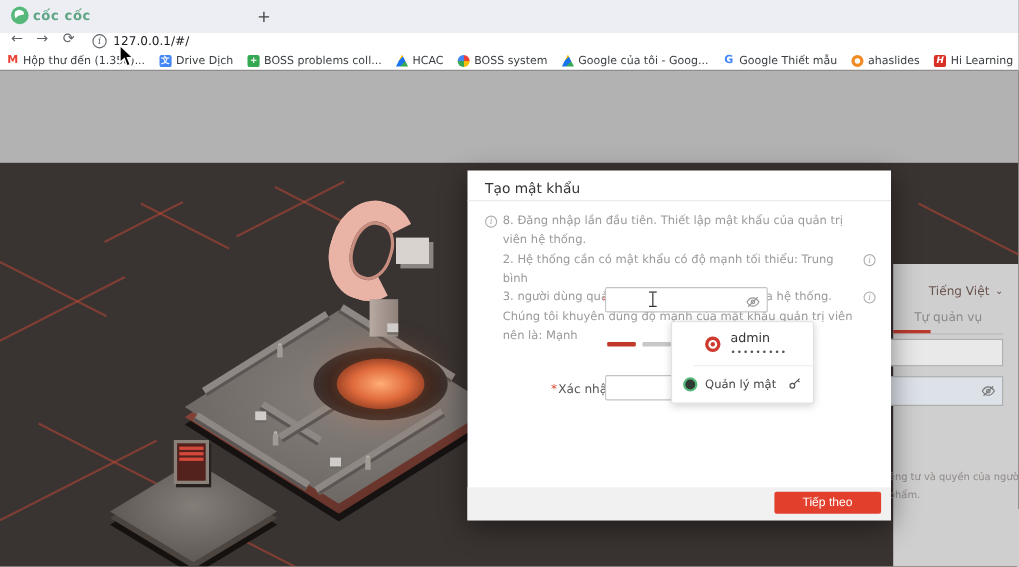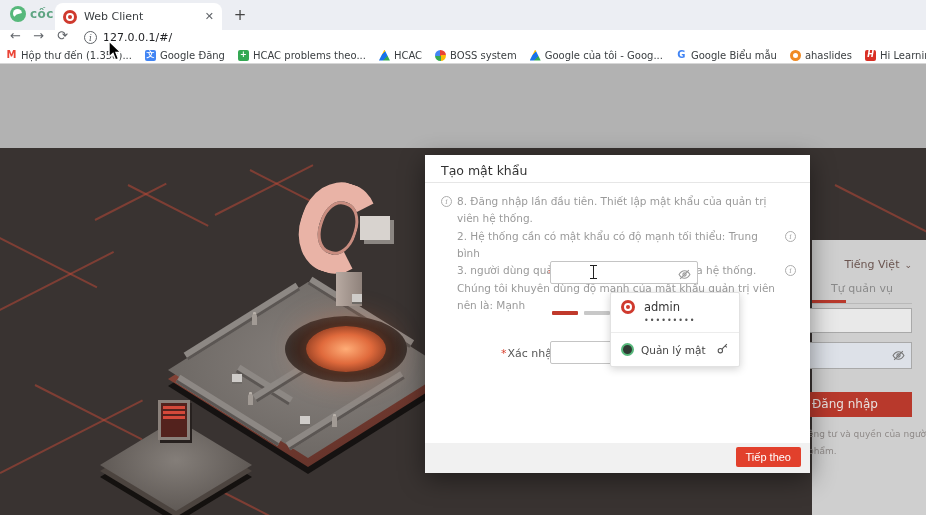--- a/index.html
+++ b/index.html
@@ -81,91 +81,86 @@
   .req { color:#d9402e; margin-right:1px; }
   .f-label { font-size:11px; color:#555; }
   .pw-input { position:absolute; left:125px; top:-6px; width:148px; height:23px; border:1px solid #c4c4c4; border-radius:2px; background:#fff; }
   .eye-ic { position:absolute; right:6px; top:4px; }
   .caret-i { position:absolute; left:38px; top:3px; width:9px; height:15px; }
   .caret-i::before { content:""; position:absolute; left:4px; top:1px; bottom:1px; width:1px; background:#222; }
   .caret-i::after { content:""; position:absolute; left:1px; top:0; width:7px; height:1px; background:#222; box-shadow:0 13px 0 #222; }
   .strength { position:absolute; left:552px; top:311px; display:flex; gap:6px; }
   .s-bar { width:26px; height:4px; border-radius:1px; }
   .modal-foot { position:absolute; left:0; bottom:0; width:100%; height:30px; background:#f1f1f1; }
-  .next-btn { position:absolute; right:9px; top:4px; padding:4px 10px; background:#e2402c; color:#fff; font-size:11px; border:none; border-radius:2px;margin-left:42px; }
+  .next-btn { position:absolute; right:9px; top:4px; padding:4px 26px; background:#e2402c; color:#fff; font-size:11px; border:none; border-radius:2px;margin-left:42px; }
 
   
   .dropdown { position:absolute; left:610px; top:292px; width:130px; background:#fff; border:1px solid #e2e2e2; box-shadow:0 2px 8px rgba(0,0,0,0.18); border-radius:2px; z-index:30; }
-  .dd-row1 { display:flex; align-items:flex-start; gap:9px; padding:7px 10px; border-bottom:1px solid #ececec; }
+  .dd-row1 { display:flex; align-items:center; gap:9px; padding:7px 10px; border-bottom:1px solid #ececec;margin-left:20px; }
   .dd-user { font-size:11.5px; color:#333; }
   .dd-dots { font-size:8px; color:#555; letter-spacing:1px; margin-top:2px; }
   .dd-row2 { display:flex; align-items:center; gap:7px; padding:7px 10px; }
   .dd-manage { font-size:10.5px; color:#444; flex:1; white-space:nowrap; overflow:hidden; }
   .cc-dark { width:13px; height:13px; border-radius:50%; background:#2f3a33; border:2px solid #57b87b; flex:none; }
 
   .cursor-arrow { position:absolute; left:108px; top:40px; z-index:60; }
 </style>
 </head>
 <body>
 
 <div class="tabbar">
   <div class="cc-logo">
     <span class="cc-mark"></span>
     <span class="cc-text">cốc cốc</span>
-  </div>
-  <div class="tab">
-    <span class="favicon-red"></span>
-    <span class="tab-title">Web Client</span>
-    <span class="tab-close">✕</span>
   </div>
   <div class="newtab-btn">+</div>
 </div>
 
 <div class="toolbar"></div>
 <span class="nav-ic" style="left:10px;">←</span>
 <span class="nav-ic" style="left:33px;">→</span>
 <span class="nav-ic" style="left:57px;">⟳</span>
 <span class="url-info">i</span>
 <span class="url-text">127.0.0.1/#/</span>
 
 <div class="bookmarks">
 
     <div class="bm">
       <span class="bm-ic gmail-icon">M</span>
       <span class="bm-label">Hộp thư đến (1.358)...</span>
     </div>
 
     <div class="bm">
       <span class="bm-ic translate-icon">文</span>
-      <span class="bm-label">Google Đăng</span>
+      <span class="bm-label">Drive Dịch</span>
     </div>
 
     <div class="bm">
       <span class="bm-ic sheets-icon">+</span>
-      <span class="bm-label">HCAC problems theo...</span>
+      <span class="bm-label">BOSS problems coll...</span>
     </div>
 
     <div class="bm">
       <span class="bm-ic drive-icon"></span>
       <span class="bm-label">HCAC</span>
     </div>
 
     <div class="bm">
       <span class="bm-ic boss-icon"></span>
       <span class="bm-label">BOSS system</span>
     </div>
 
     <div class="bm">
       <span class="bm-ic drive-icon"></span>
       <span class="bm-label">Google của tôi - Goog...</span>
     </div>
 
     <div class="bm">
       <span class="bm-ic google-icon">G</span>
-      <span class="bm-label">Google Biểu mẫu</span>
+      <span class="bm-label">Google Thiết mẫu</span>
     </div>
 
     <div class="bm">
       <span class="bm-ic ahaslides-icon"></span>
       <span class="bm-label">ahaslides</span>
     </div>
 
     <div class="bm">
       <span class="bm-ic h-red-icon">H</span>
       <span class="bm-label">Hi Learning</span>
@@ -240,21 +235,20 @@
     <div class="lp-input"></div>
     <div class="lp-input2">
       <span class="eye-ic">
         <svg width="13" height="13" viewBox="0 0 24 24" fill="none" stroke="#777" stroke-width="2">
             <path d="M2 12s4-7 10-7 10 7 10 7-4 7-10 7S2 12 2 12z"></path>
             <circle cx="12" cy="12" r="3"></circle>
             <line x1="4" y1="20" x2="20" y2="4"></line>
           </svg>
       </span>
     </div>
-    <div class="lp-btn">Đăng nhập</div>
     <div class="lp-privacy">
       <div>êng tư và quyền của người</div>
       <div>phẩm.</div>
     </div>
   </div>
 </div>
 
 <div class="modal">
   <div class="modal-head">Tạo mật khẩu</div>
   <div class="modal-instr">

